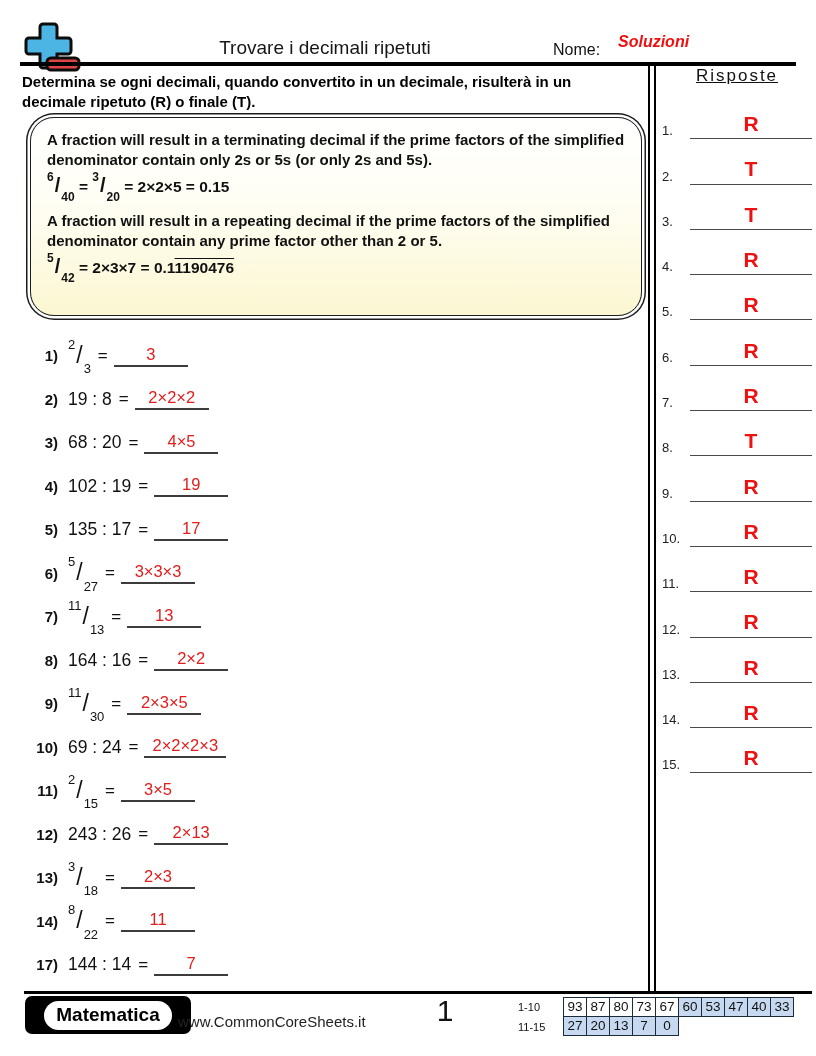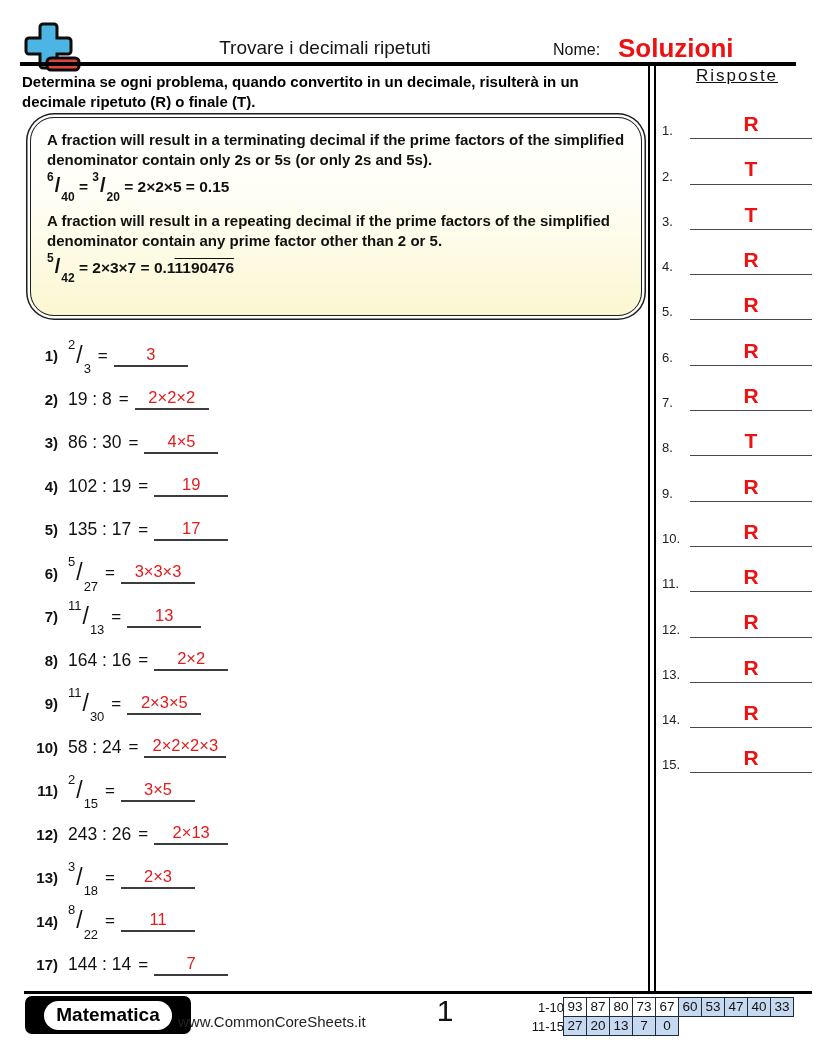--- a/index.html
+++ b/index.html
@@ -3,21 +3,21 @@
 <meta charset="utf-8">
 <style>
   * { margin:0; padding:0; box-sizing:border-box; }
   body { background:#888; font-family:"Liberation Sans", sans-serif; }
   .page { position:relative; width:816px; height:1056px; background:#fff; margin:0 auto; overflow:hidden; color:#111; }
 
   
   .logo { position:absolute; left:24px; top:14px; }
   .title { position:absolute; top:37px; left:120px; width:410px; text-align:center; font-size:19px; color:#161616; }
   .nome { position:absolute; top:41px; left:553px; font-size:16px; }
-  .soluzioni { position:absolute; top:33px; left:618px; font-size:26px; font-weight:bold; color:#ee1111; }
+  .soluzioni { position:absolute; top:33px; left:618px; font-size:16px; font-weight:bold; color:#ee1111;font-style:italic; }
   .header-rule { position:absolute; top:62px; left:20px; width:776px; height:4px; background:#000; }
   .instructions { position:absolute; top:72px; left:22px; width:600px; font-weight:bold; font-size:15px; line-height:1.32; color:#000; }
 
   
   .info-box { position:absolute; top:117px; left:30px; width:612px; height:199px;
     border:1.6px solid #1d1d1d; border-radius:24px;
     box-shadow: 0 0 0 2.5px #fff, 0 0 0 4px #1d1d1d;
     background: linear-gradient(180deg, #ffffff 0%, #fffef5 40%, #fbf7d2 100%);
     padding:12px 16px 10px 16px; font-size:15px; line-height:1.33;font-weight:bold; }
   .info-box p { margin:0; }
@@ -53,42 +53,42 @@
 
   
   .footer-rule { position:absolute; top:991px; left:24px; width:788px; height:2.5px; background:#000; }
   .brand-box { position:absolute; top:996px; left:25px; width:166px; height:38px; background:#000;
                border-radius:7px; display:flex; align-items:center; justify-content:center; }
   .brand-pill { background:#fff; border-radius:15px; padding:3px 12px 4px 12px; font-weight:bold; font-size:19px; color:#000; }
   .website { position:absolute; top:1013px; left:178px; font-size:15px; color:#222; }
   .page-num { position:absolute; top:994px; left:415px; width:60px; text-align:center; font-size:30px; }
   .grid { position:absolute; top:997px; left:518px; }
   .grid-row { display:flex; align-items:center; }
-  .grid-label { width:46px; text-align:right; padding-right:0; font-size:13px; flex:none; }
+  .grid-label { width:46px; padding-right:0; font-size:11px; flex:none; }
   .cell { width:24px; height:20px; border:1px solid #1c2b3a; margin-left:-1px; text-align:center;
           font-size:13.5px; line-height:18px; background:#fff; flex:none; }
   .grid-row2 .cell { margin-top:-1px; }
   .cell.shaded { background:#c6d9f1; }
 </style>
 </head>
 <body>
 
 <div class="page">
 
   <svg class="logo" width="58" height="58" viewBox="0 0 58 58">
     <path d="M19,10 h11 a3,3 0 0 1 3,3 v11 h11 a3,3 0 0 1 3,3 v10 a3,3 0 0 1 -3,3 h-11 v11 a3,3 0 0 1 -3,3 h-11 a3,3 0 0 1 -3,-3 v-11 h-11 a3,3 0 0 1 -3,-3 v-10 a3,3 0 0 1 3,-3 h11 v-11 a3,3 0 0 1 3,-3 z" fill="#4db5e3" stroke="#0c0c0c" stroke-width="3"></path>
     <rect x="23" y="44" width="32" height="12" rx="4" fill="#e04343" stroke="#0c0c0c" stroke-width="3"></rect>
   </svg>
 
   <div class="title">Trovare i decimali ripetuti</div>
   <span class="nome">Nome:</span>
   <span class="soluzioni">Soluzioni</span>
   <div class="header-rule"></div>
 
-  <div class="instructions">Determina se ogni problema, quando convertito in un decimale, risulterà in un decimale ripetuto (R) o finale (T).</div>
+  <div class="instructions">Determina se ogni decimali, quando convertito in un decimale, risulterà in un decimale ripetuto (R) o finale (T).</div>
 
   <div class="info-box">
     <p><span>A fraction will result in a </span><b>terminating</b><span> decimal if the prime factors of the simplified denominator contain only 2s or 5s (or only 2s and 5s).</span></p>
     <div class="equation">
       <span class="frac"><sup>6</sup><span class="slash">/</span><sub>40</sub></span>
       <span>=</span>
       <span class="frac"><sup>3</sup><span class="slash">/</span><sub>20</sub></span>
       <span>= 2×2×5 = 0.15</span>
     </div>
     <p><span>A fraction will result in a </span><b>repeating</b><span> decimal if the prime factors of the simplified denominator contain any prime factor other than 2 or 5.</span></p>
@@ -109,21 +109,21 @@
 
     <div class="prob-row">
       <span class="p-num">2)</span>
       <span class="p-expr">19 : 8</span>
       <span class="p-eq">=</span>
       <span class="p-ans">2×2×2</span>
     </div>
 
     <div class="prob-row">
       <span class="p-num">3)</span>
-      <span class="p-expr">86 : 30</span>
+      <span class="p-expr">68 : 20</span>
       <span class="p-eq">=</span>
       <span class="p-ans">4×5</span>
     </div>
 
     <div class="prob-row">
       <span class="p-num">4)</span>
       <span class="p-expr">102 : 19</span>
       <span class="p-eq">=</span>
       <span class="p-ans">19</span>
     </div>
@@ -158,21 +158,21 @@
 
     <div class="prob-row">
       <span class="p-num">9)</span>
       <span class="p-frac"><sup>11</sup><span class="slash">/</span><sub>30</sub></span>
       <span class="p-eq">=</span>
       <span class="p-ans">2×3×5</span>
     </div>
 
     <div class="prob-row">
       <span class="p-num">10)</span>
-      <span class="p-expr">58 : 24</span>
+      <span class="p-expr">69 : 24</span>
       <span class="p-eq">=</span>
       <span class="p-ans">2×2×2×3</span>
     </div>
 
     <div class="prob-row">
       <span class="p-num">11)</span>
       <span class="p-frac"><sup>2</sup><span class="slash">/</span><sub>15</sub></span>
       <span class="p-eq">=</span>
       <span class="p-ans">3×5</span>
     </div>

